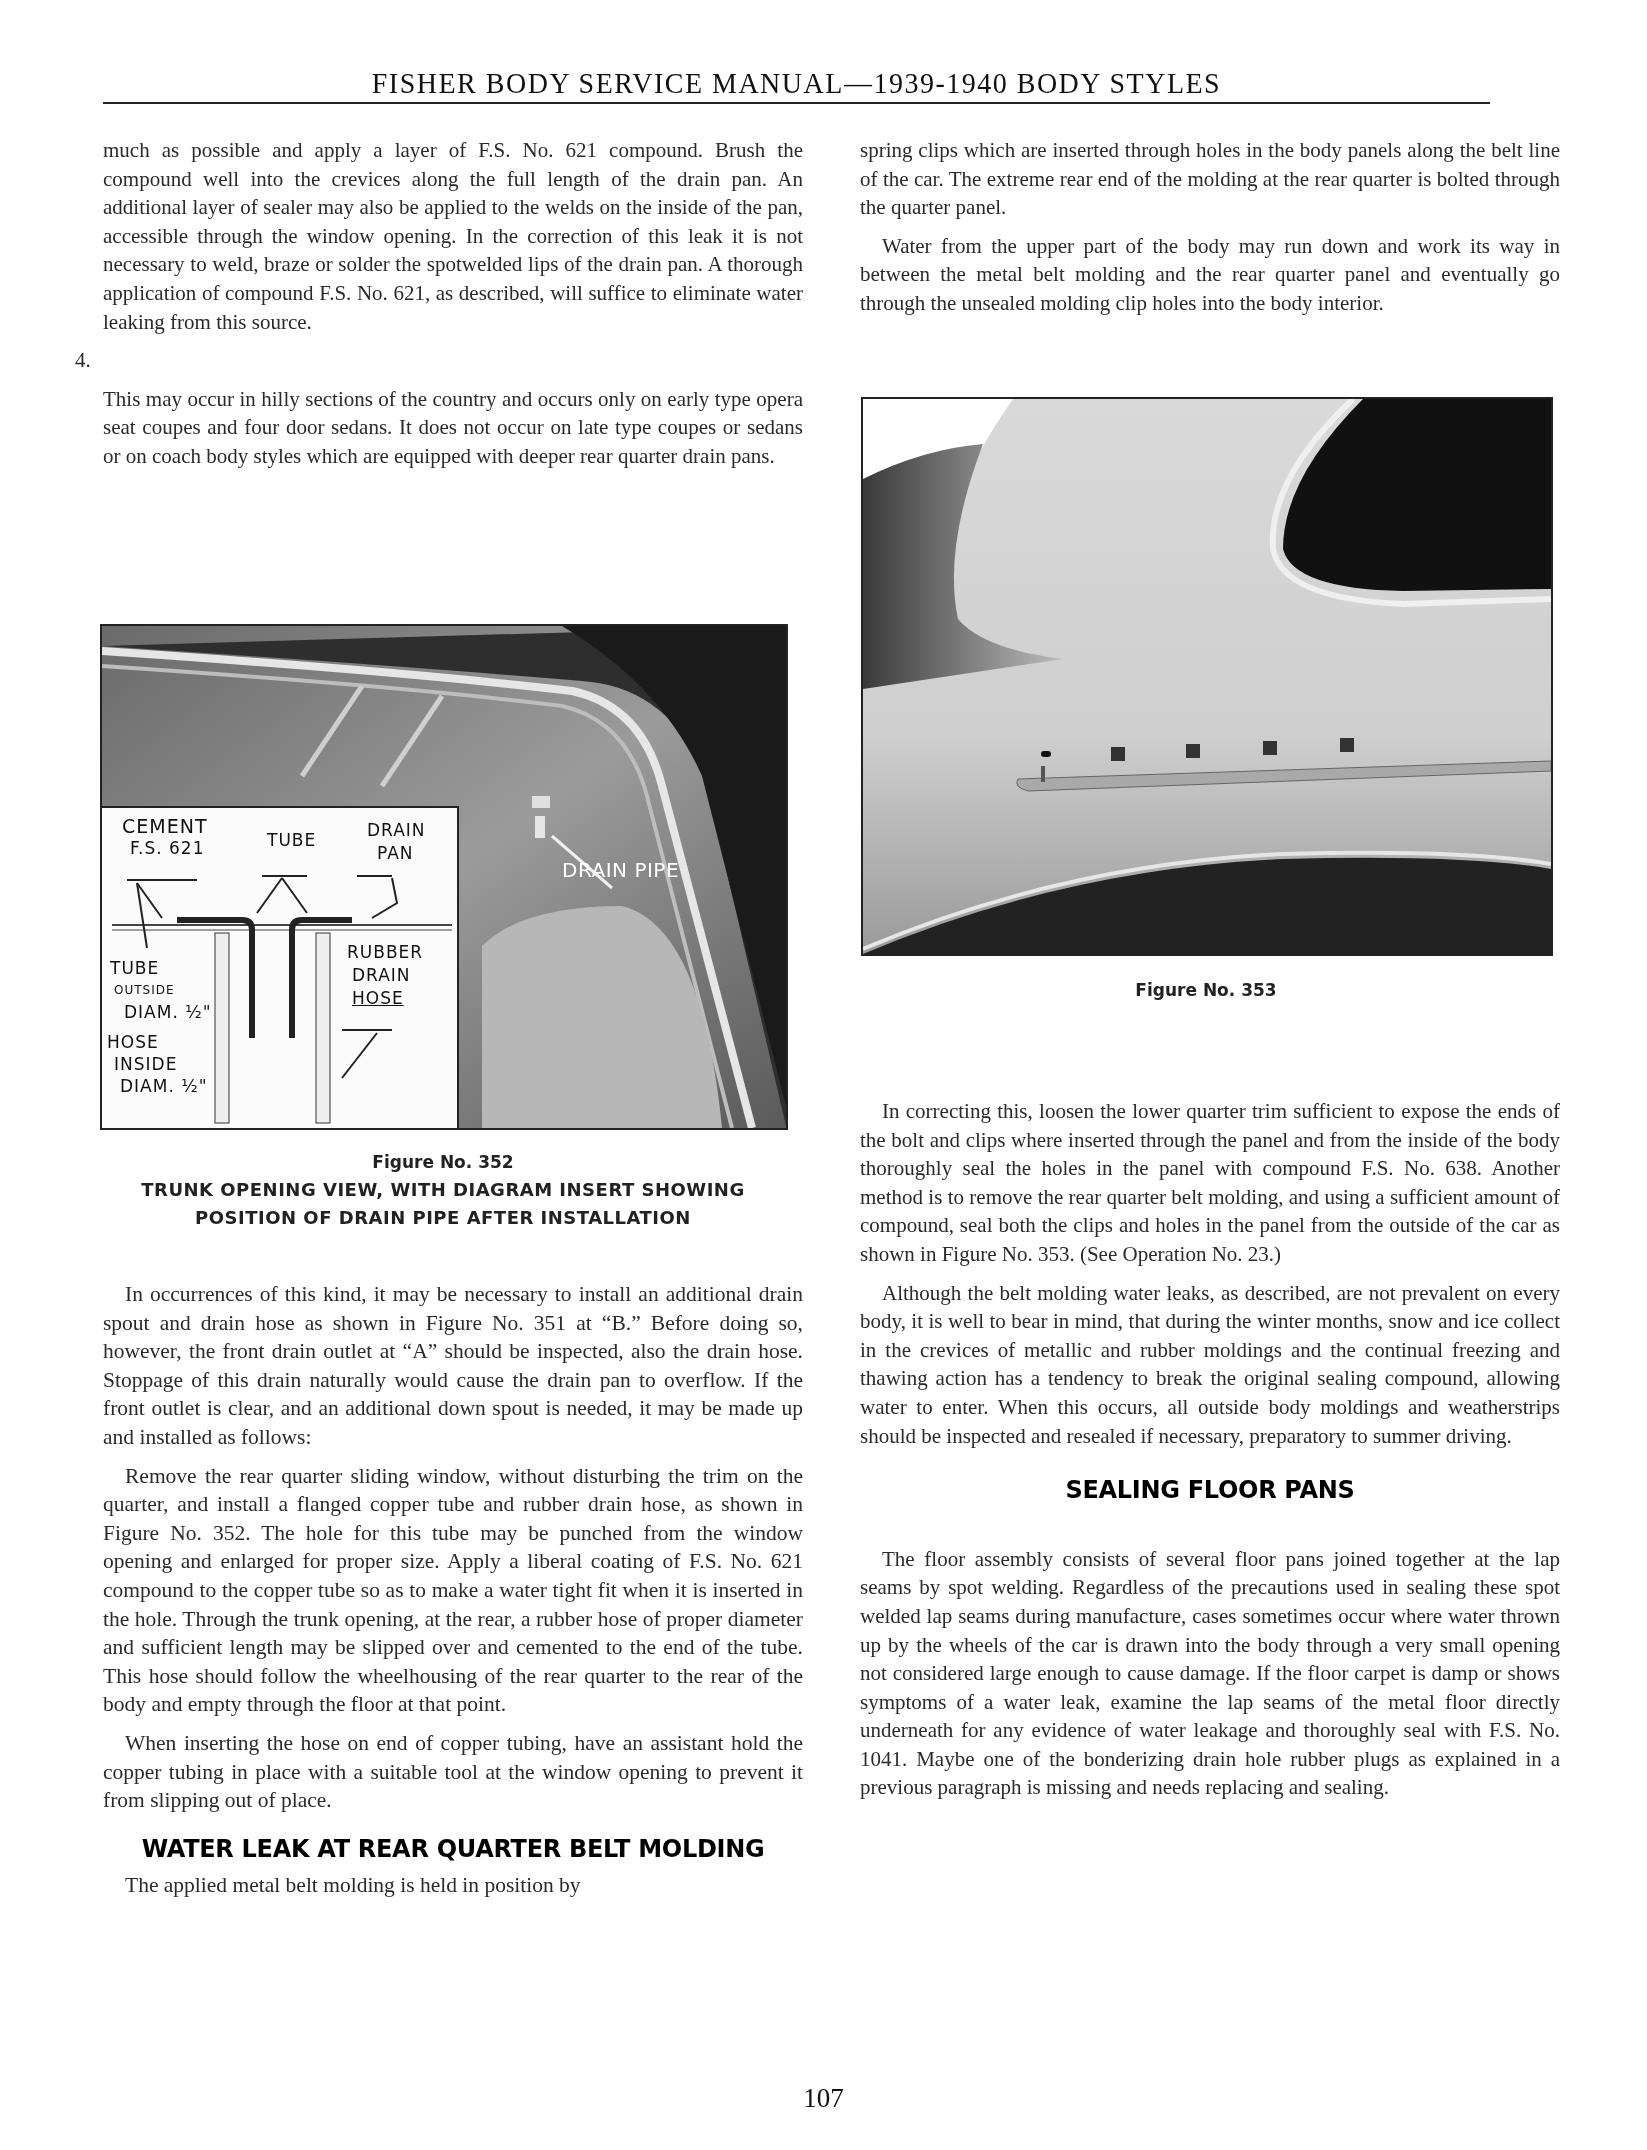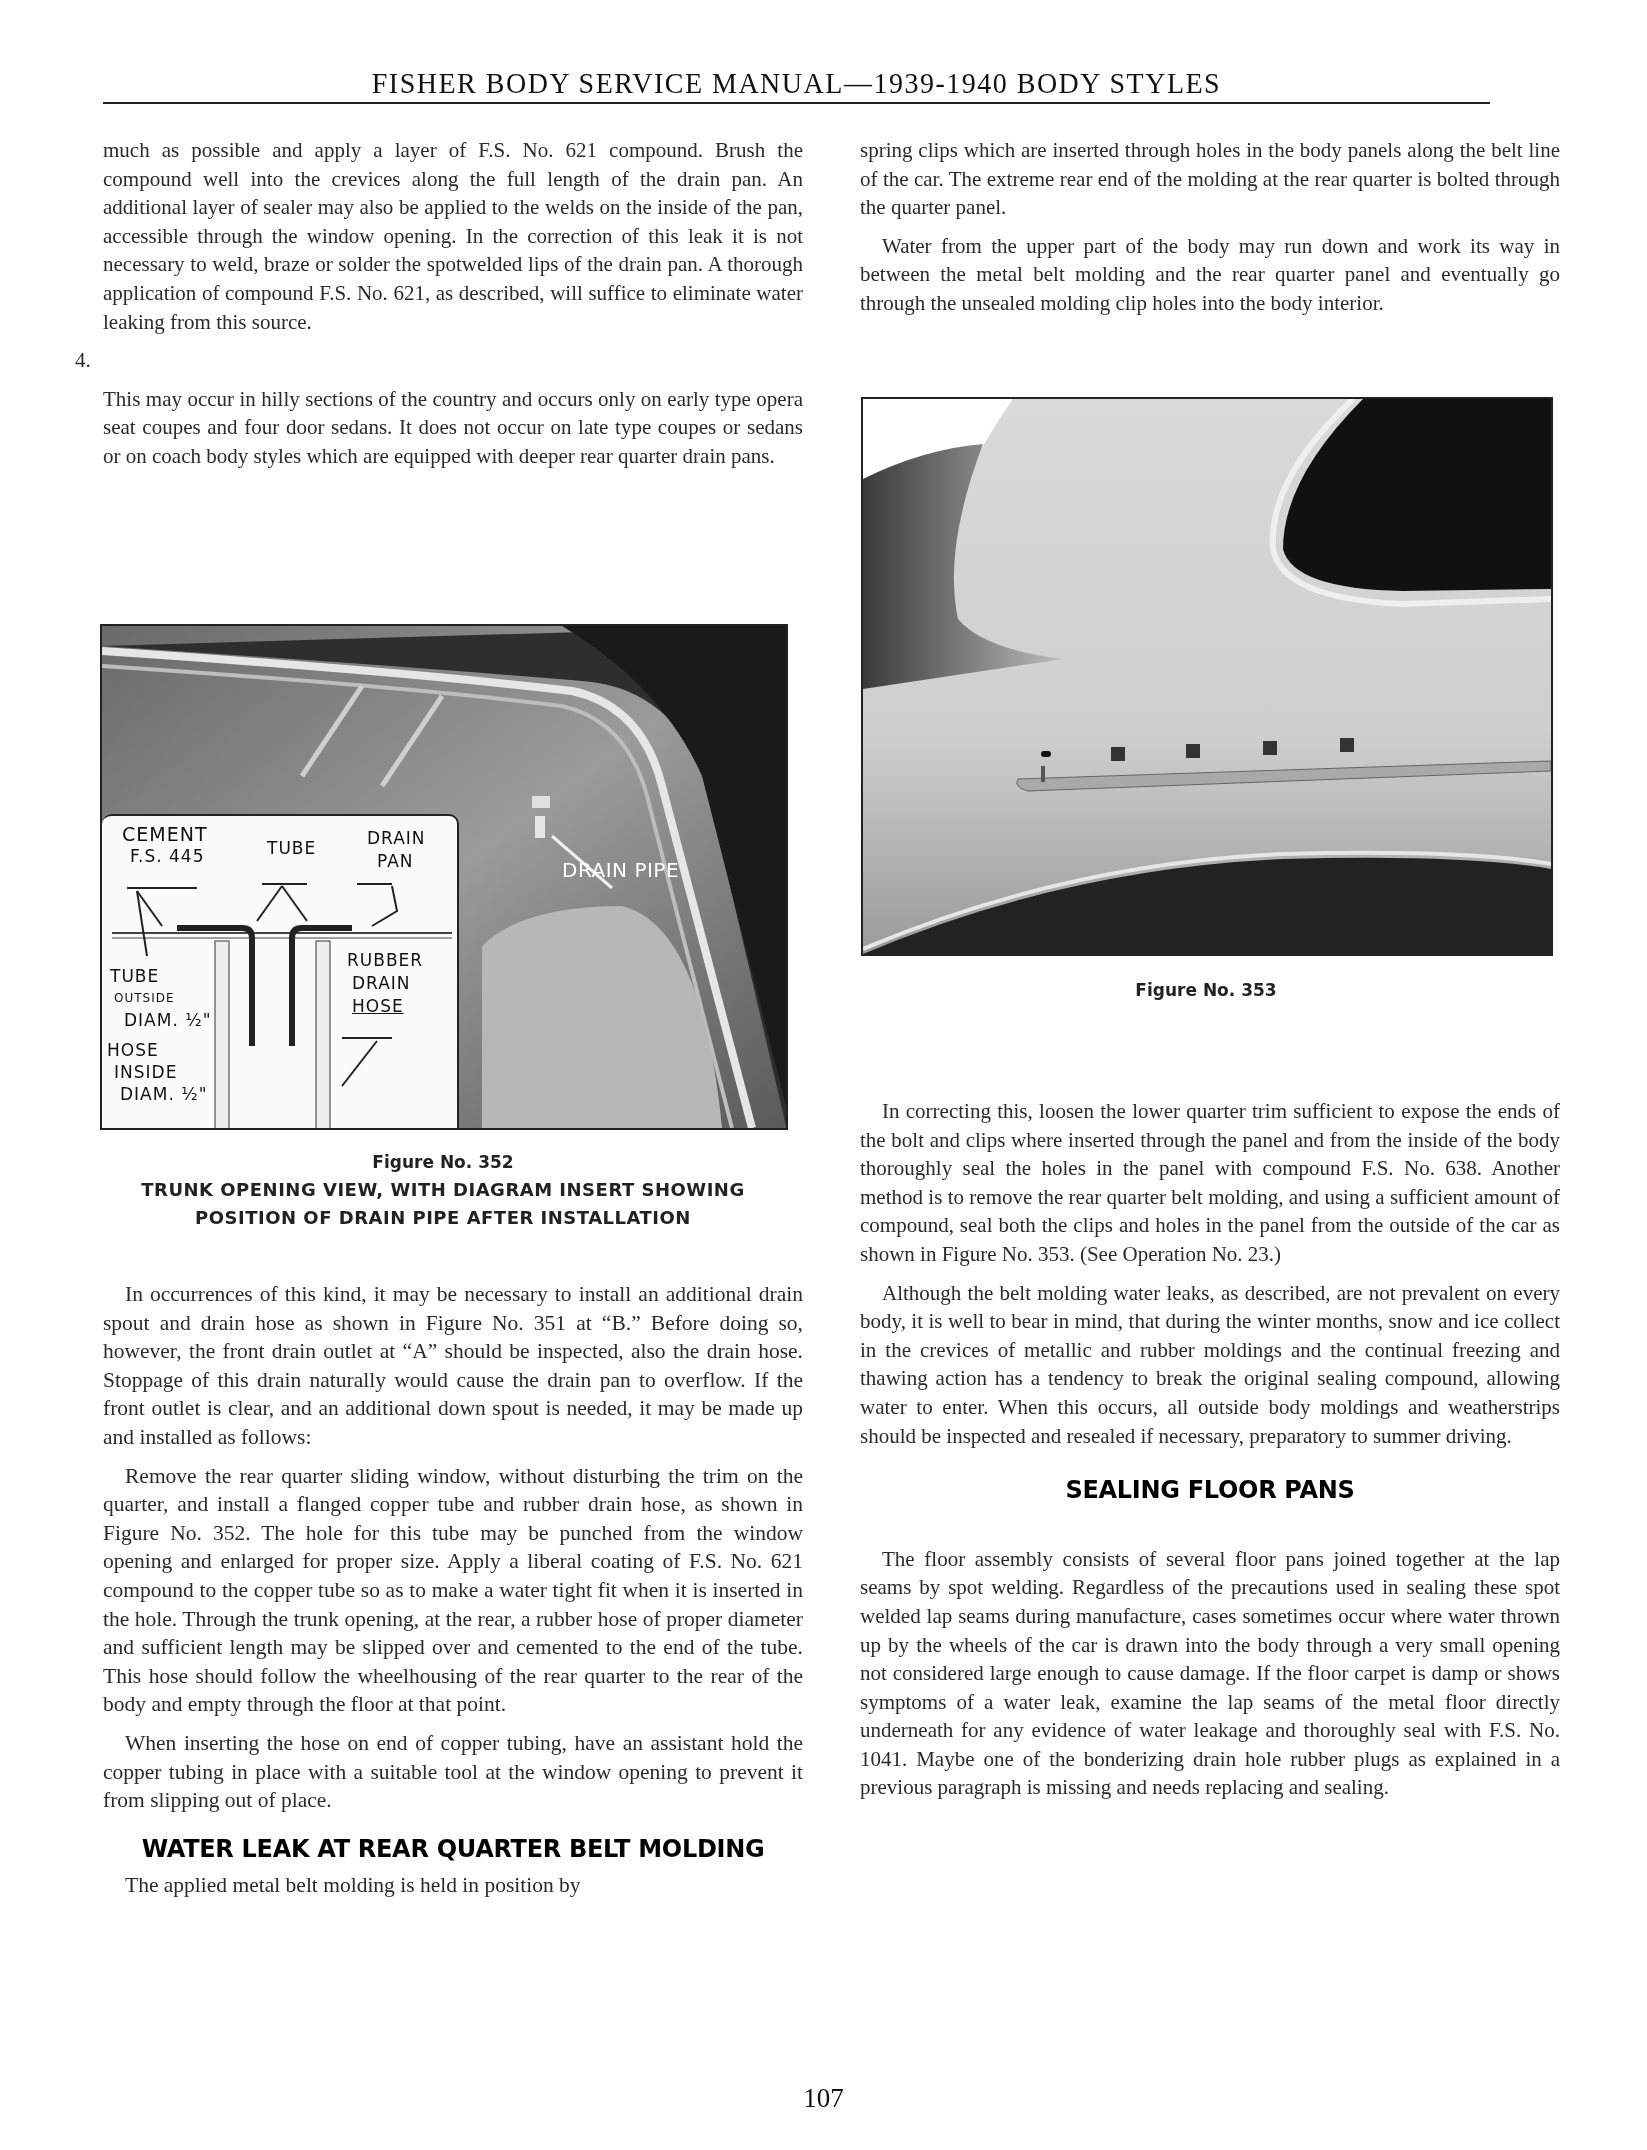--- a/index.html
+++ b/index.html
@@ -14,21 +14,21 @@
   .item { display: flex; }
   .item .num { width: 28px; flex: none; text-align: left; margin-left: -28px; }
   .caption { text-align: center; font-family: "DejaVu Sans", sans-serif; font-weight: bold; color: #222; font-size: 17px; line-height: 28px; }
   .caption .fig { font-size: 17px; }
   .caption .title { font-size: 18px; letter-spacing: 0.5px; }
   .section-h { font-family: "DejaVu Sans", sans-serif; font-weight: bold; font-size: 24px; color: #000000; text-align: center; letter-spacing: -0.3px; }
   .page-num { position: absolute; left: 0; width: 1647px; top: 2083px; text-align: center; font-family: "Liberation Serif", serif; font-size: 27px; color: #111; }
   .figure { position: absolute; border: 2px solid #222; overflow: hidden; }
   .fig352 { left: 100px; top: 624px; width: 684px; height: 502px; background: linear-gradient(160deg,#5a5a5a 0%,#8a8a8a 20%,#6b6b6b 40%,#4a4a4a 60%,#9a9a9a 80%,#c9c9c9 100%); }
   .fig353 { left: 861px; top: 397px; width: 688px; height: 555px; background: #c8c8c8; }
-  .insert { position: absolute; left: 0; top: 188px; width: 355px; height: 322px; background: #fbfbfb; border-right: 2px solid #222; border-top: 2px solid #222; border-radius: 10px; }
+  .insert { position: absolute; left: 0; top: 180px; width: 355px; height: 322px; background: #fbfbfb; border-right: 2px solid #222; border-top: 2px solid #222; }
   .lbl { position: absolute; font-family: "DejaVu Sans", sans-serif; font-size: 19px; line-height: 21px; color: #111; letter-spacing: 1px; }
   .drain-pipe-lbl { position: absolute; left: 460px; top: 232px; font-family: "DejaVu Sans", sans-serif; font-size: 20px; color: #fff; letter-spacing: 0.5px; }
 </style>
 </head>
 <body>
 
 <div>
   <div class="header">FISHER BODY SERVICE MANUAL—1939-1940 BODY STYLES</div>
   <div class="header-rule"></div>
 </div>
@@ -76,21 +76,21 @@
       <line x1="255" y1="68" x2="290" y2="68" stroke="#222" stroke-width="2"></line>
       <line x1="35" y1="75" x2="60" y2="110" stroke="#222" stroke-width="2"></line>
       <line x1="35" y1="75" x2="45" y2="140" stroke="#222" stroke-width="2"></line>
       <line x1="180" y1="70" x2="155" y2="105" stroke="#222" stroke-width="2"></line>
       <line x1="180" y1="70" x2="205" y2="105" stroke="#222" stroke-width="2"></line>
       <path d="M290,70 L295,95 L270,110" fill="none" stroke="#222" stroke-width="2"></path>
       <line x1="240" y1="222" x2="290" y2="222" stroke="#222" stroke-width="2"></line>
       <line x1="275" y1="225" x2="240" y2="270" stroke="#222" stroke-width="2"></line>
     </svg>
     <div class="lbl" style="left:20px;top:8px;">CEMENT</div>
-    <div class="lbl" style="left:28px;top:30px;font-size:17px;">F.S. 445</div>
+    <div class="lbl" style="left:28px;top:30px;font-size:17px;">F.S. 621</div>
     <div class="lbl" style="left:165px;top:22px;font-size:17px;">TUBE</div>
     <div class="lbl" style="left:265px;top:12px;font-size:17px;">DRAIN</div>
     <div class="lbl" style="left:275px;top:35px;font-size:17px;">PAN</div>
     <div class="lbl" style="left:245px;top:134px;font-size:17px;">RUBBER</div>
     <div class="lbl" style="left:250px;top:157px;font-size:17px;">DRAIN</div>
     <div class="lbl" style="left:250px;top:180px;font-size:17px;text-decoration:underline;">HOSE</div>
     <div class="lbl" style="left:8px;top:150px;font-size:17px;">TUBE</div>
     <div class="lbl" style="left:12px;top:172px;font-size:12px;">OUTSIDE</div>
     <div class="lbl" style="left:22px;top:194px;font-size:17px;">DIAM. ½"</div>
     <div class="lbl" style="left:5px;top:224px;font-size:17px;">HOSE</div>

